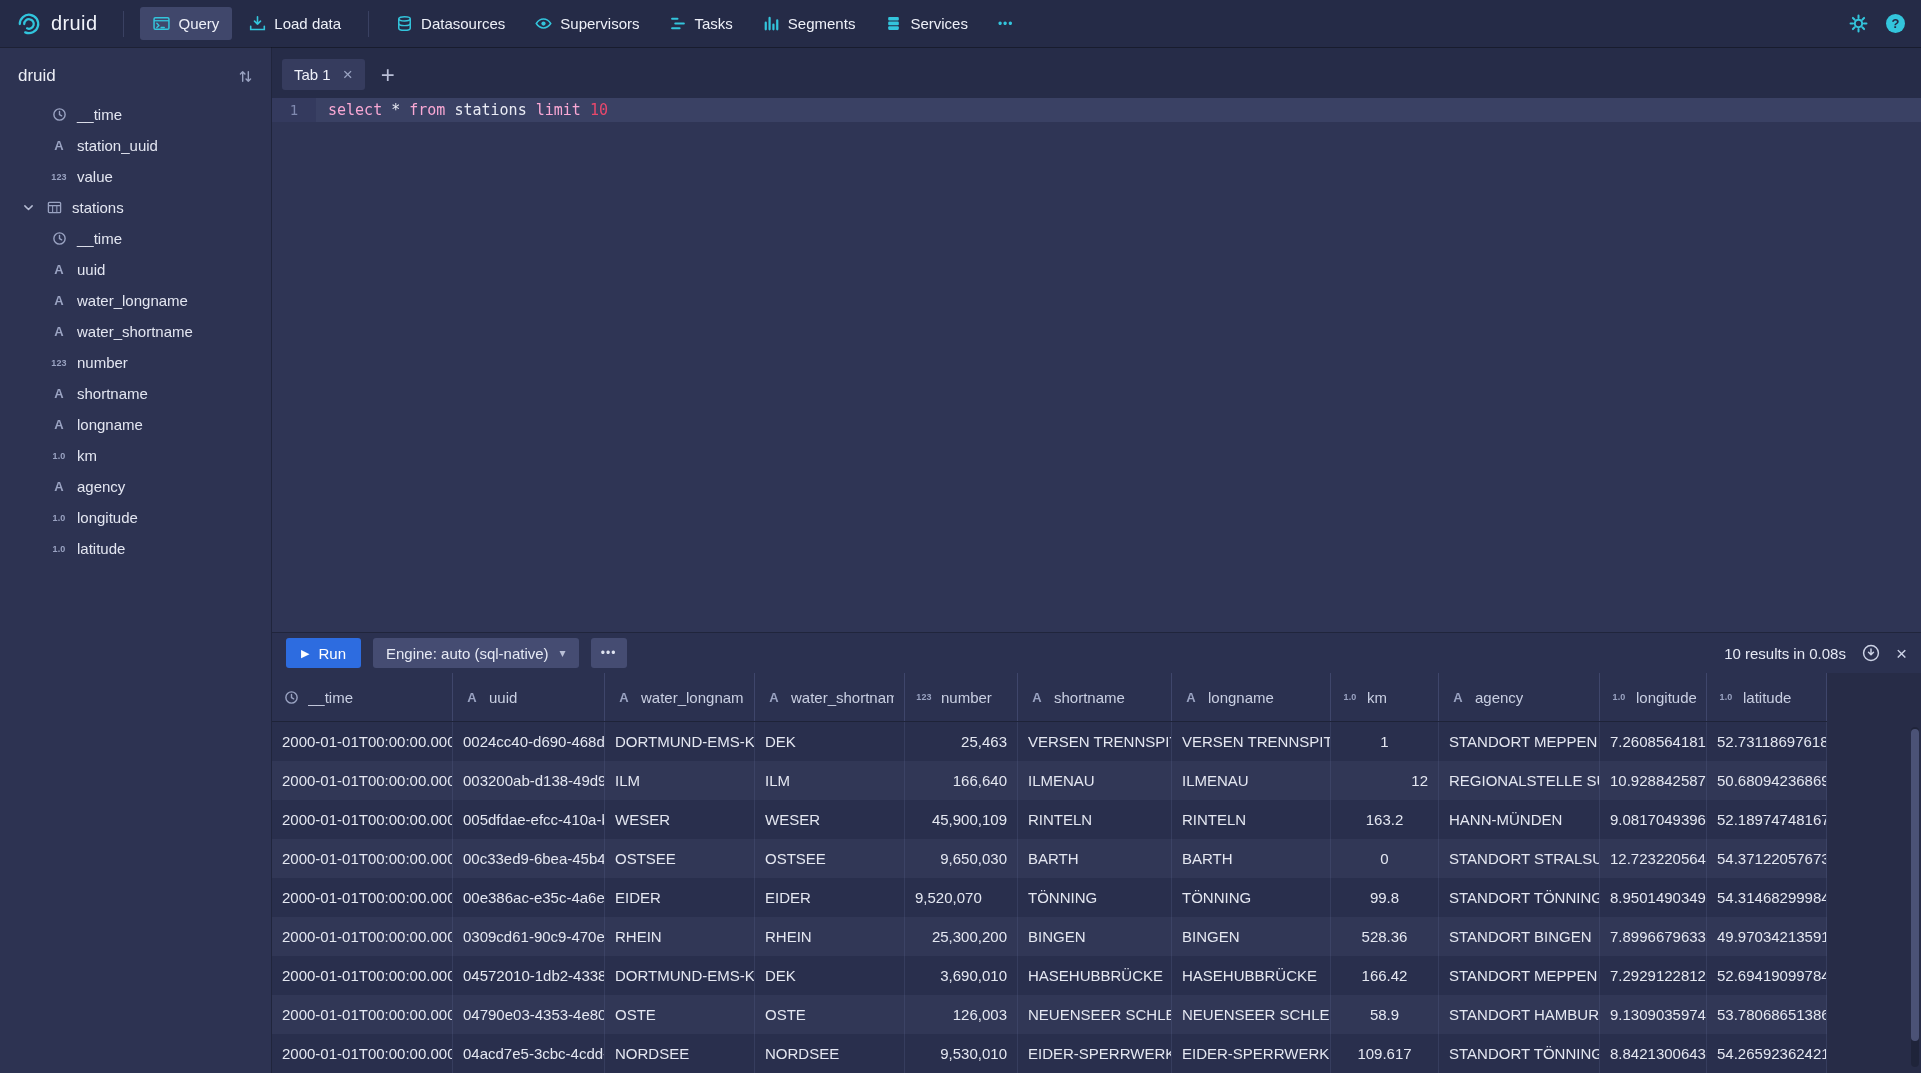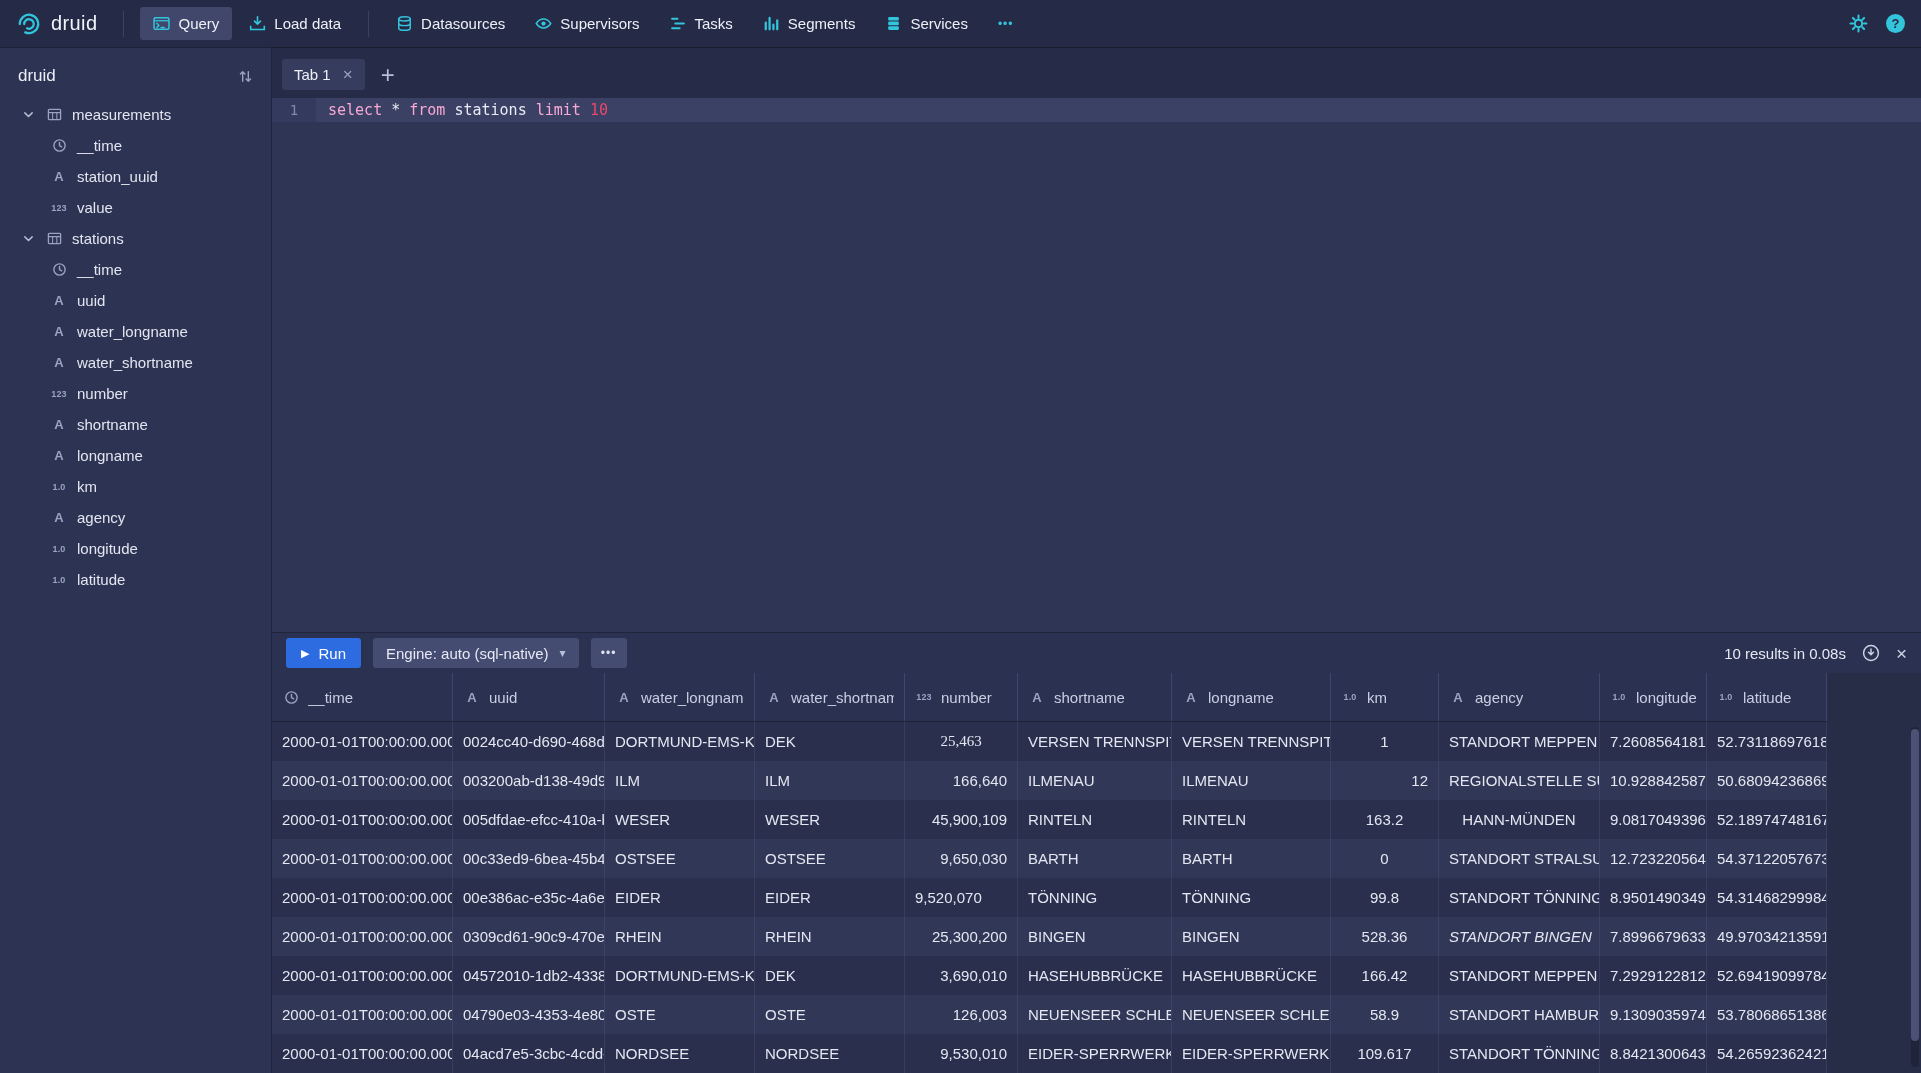--- a/index.html
+++ b/index.html
@@ -191,34 +191,20 @@
     <div class="sidebar-header">
       <span class="sidebar-title">druid</span>
       <span class="swap-icon">
         <svg width="15" height="15" viewBox="0 0 16 16">
           <path d="M5 13V3M5 3L2.6 5.4M5 3l2.4 2.4" fill="none" stroke="currentColor" stroke-width="1.5" stroke-linecap="round" stroke-linejoin="round"></path>
           <path d="M11 3v10m0 0l-2.4-2.4M11 13l2.4-2.4" fill="none" stroke="currentColor" stroke-width="1.5" stroke-linecap="round" stroke-linejoin="round"></path>
         </svg>
       </span>
     </div>
     <div class="tree">
-        <div class="tree-row">
-          <span class="tree-chevron">
-            <svg width="13" height="13" viewBox="0 0 16 16">
-              <path d="M3.5 6l4.5 4.5L12.5 6" fill="none" stroke="currentColor" stroke-width="1.8" stroke-linecap="round" stroke-linejoin="round"></path>
-            </svg>
-          </span>
-          <span class="type-icon">
-            <svg width="15" height="15" viewBox="0 0 16 16">
-              <rect x="1.5" y="2.5" width="13" height="11" rx="1" fill="none" stroke="currentColor" stroke-width="1.4"></rect>
-              <path d="M1.5 6h13M6 6v7.5M10.5 6v7.5" stroke="currentColor" stroke-width="1.1" fill="none"></path>
-            </svg>
-          </span>
-          <span class="tree-label">measurements</span>
-        </div>
         <div class="tree-row child">
           <span class="type-icon ">
             <svg width="15" height="15" viewBox="0 0 16 16">
               <circle cx="8" cy="8" r="6" fill="none" stroke="currentColor" stroke-width="1.5"></circle>
               <path d="M8 4.8V8l2.3 1.4" fill="none" stroke="currentColor" stroke-width="1.5" stroke-linecap="round"></path>
             </svg>
           </span>
           <span class="tree-label">__time</span>
         </div>
         <div class="tree-row child">
@@ -385,21 +371,21 @@
             <span class="type-icon ti-num">1.0</span>
             <span class="rh-label">latitude</span>
           </div>
         </div>
       <div>
           <div class="r-row odd">
             <div class="r-cell" style="width: 181px; text-align: left;">2000-01-01T00:00:00.000Z</div>
             <div class="r-cell" style="width: 152px; text-align: left;">0024cc40-d690-468d-</div>
             <div class="r-cell" style="width: 150px; text-align: left;">DORTMUND-EMS-KANAL</div>
             <div class="r-cell" style="width: 150px; text-align: left;">DEK</div>
-            <div class="r-cell" style="width: 113px; text-align: center; font-family: Liberation Serif, serif;">25,463</div>
+            <div class="r-cell" style="width: 113px; text-align: right;">25,463</div>
             <div class="r-cell" style="width: 154px; text-align: left;">VERSEN TRENNSPITZE</div>
             <div class="r-cell" style="width: 159px; text-align: left;">VERSEN TRENNSPITZE</div>
             <div class="r-cell" style="width: 108px; text-align: center;">1</div>
             <div class="r-cell" style="width: 161px; text-align: left;">STANDORT MEPPEN</div>
             <div class="r-cell" style="width: 107px; text-align: left;">7.2608564181428</div>
             <div class="r-cell" style="width: 120px; text-align: left;">52.7311869761808</div>
           </div>
           <div class="r-row even">
             <div class="r-cell" style="width: 181px; text-align: left;">2000-01-01T00:00:00.000Z</div>
             <div class="r-cell" style="width: 152px; text-align: left;">003200ab-d138-49d9-</div>
@@ -415,21 +401,21 @@
           </div>
           <div class="r-row odd">
             <div class="r-cell" style="width: 181px; text-align: left;">2000-01-01T00:00:00.000Z</div>
             <div class="r-cell" style="width: 152px; text-align: left;">005dfdae-efcc-410a-b</div>
             <div class="r-cell" style="width: 150px; text-align: left;">WESER</div>
             <div class="r-cell" style="width: 150px; text-align: left;">WESER</div>
             <div class="r-cell" style="width: 113px; text-align: right;">45,900,109</div>
             <div class="r-cell" style="width: 154px; text-align: left;">RINTELN</div>
             <div class="r-cell" style="width: 159px; text-align: left;">RINTELN</div>
             <div class="r-cell" style="width: 108px; text-align: center;">163.2</div>
-            <div class="r-cell" style="width: 161px; text-align: center;">HANN-MÜNDEN</div>
+            <div class="r-cell" style="width: 161px; text-align: left;">HANN-MÜNDEN</div>
             <div class="r-cell" style="width: 107px; text-align: left;">9.0817049396446</div>
             <div class="r-cell" style="width: 120px; text-align: left;">52.189747481678</div>
           </div>
           <div class="r-row even">
             <div class="r-cell" style="width: 181px; text-align: left;">2000-01-01T00:00:00.000Z</div>
             <div class="r-cell" style="width: 152px; text-align: left;">00c33ed9-6bea-45b4-</div>
             <div class="r-cell" style="width: 150px; text-align: left;">OSTSEE</div>
             <div class="r-cell" style="width: 150px; text-align: left;">OSTSEE</div>
             <div class="r-cell" style="width: 113px; text-align: right;">9,650,030</div>
             <div class="r-cell" style="width: 154px; text-align: left;">BARTH</div>
@@ -454,21 +440,21 @@
           </div>
           <div class="r-row even">
             <div class="r-cell" style="width: 181px; text-align: left;">2000-01-01T00:00:00.000Z</div>
             <div class="r-cell" style="width: 152px; text-align: left;">0309cd61-90c9-470e-</div>
             <div class="r-cell" style="width: 150px; text-align: left;">RHEIN</div>
             <div class="r-cell" style="width: 150px; text-align: left;">RHEIN</div>
             <div class="r-cell" style="width: 113px; text-align: right;">25,300,200</div>
             <div class="r-cell" style="width: 154px; text-align: left;">BINGEN</div>
             <div class="r-cell" style="width: 159px; text-align: left;">BINGEN</div>
             <div class="r-cell" style="width: 108px; text-align: center;">528.36</div>
-            <div class="r-cell" style="width: 161px; text-align: center; font-style: italic;">STANDORT BINGEN</div>
+            <div class="r-cell" style="width: 161px; text-align: center;">STANDORT BINGEN</div>
             <div class="r-cell" style="width: 107px; text-align: left;">7.8996679633974</div>
             <div class="r-cell" style="width: 120px; text-align: left;">49.970342135919</div>
           </div>
           <div class="r-row odd">
             <div class="r-cell" style="width: 181px; text-align: left;">2000-01-01T00:00:00.000Z</div>
             <div class="r-cell" style="width: 152px; text-align: left;">04572010-1db2-4338-</div>
             <div class="r-cell" style="width: 150px; text-align: left;">DORTMUND-EMS-KANAL</div>
             <div class="r-cell" style="width: 150px; text-align: left;">DEK</div>
             <div class="r-cell" style="width: 113px; text-align: right;">3,690,010</div>
             <div class="r-cell" style="width: 154px; text-align: left;">HASEHUBBRÜCKE</div>

